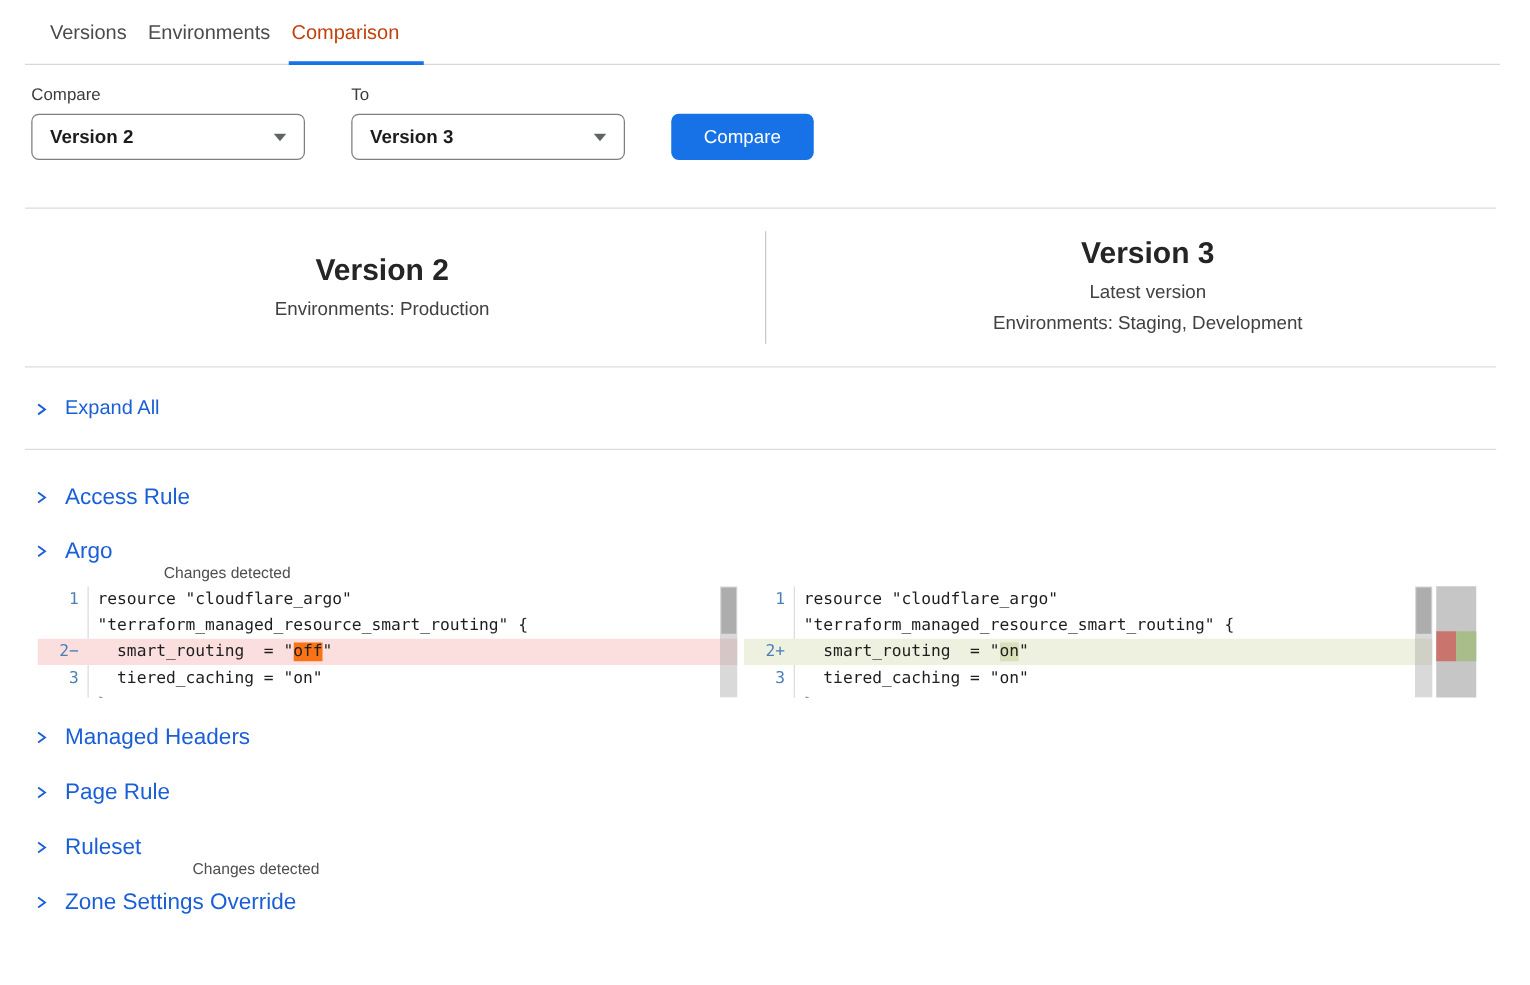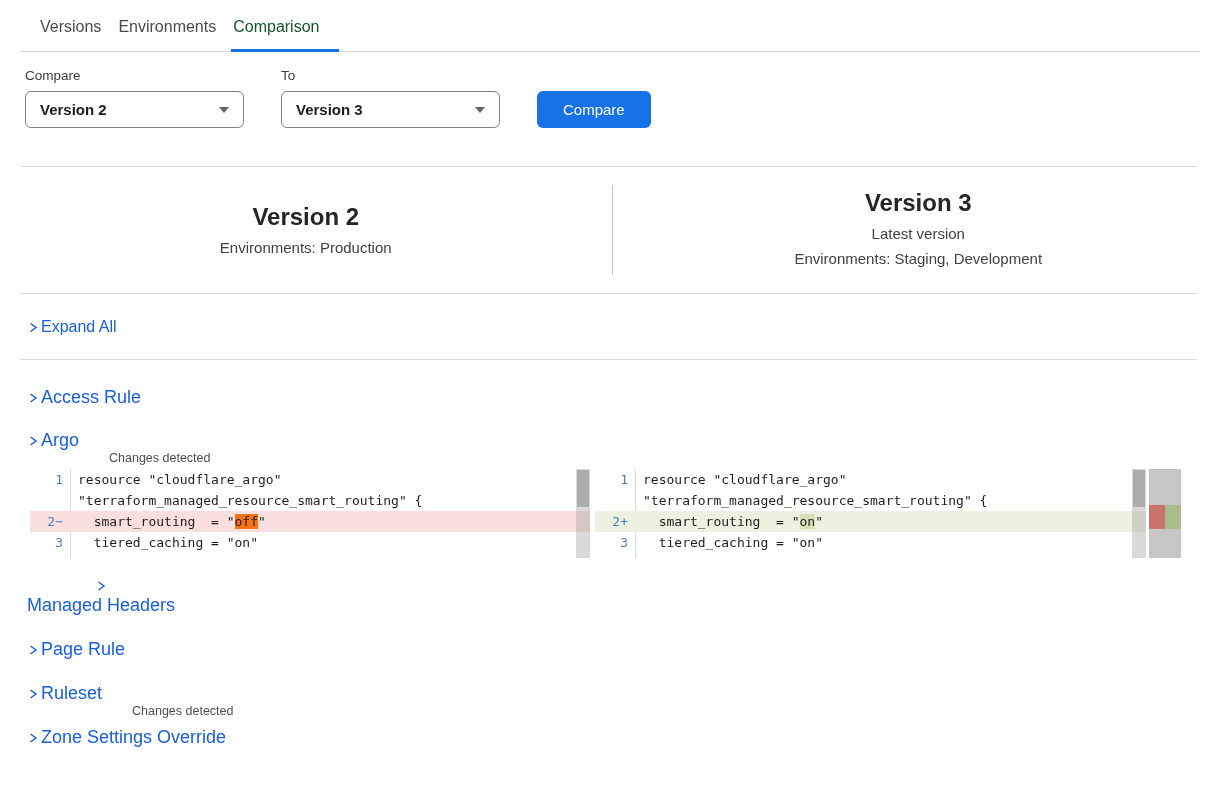--- a/index.html
+++ b/index.html
@@ -7,21 +7,21 @@
   body {
     width:1224px; height:788px; overflow:hidden;
     font-family:"Liberation Sans", sans-serif;
     color:#1f1f1f;
   }
 
   
   .tabs-bar { margin:0 24px 0 20px; border-bottom:1px solid #d8d8d8; }
   .tabs { display:flex; gap:17px; padding:18px 0 15px 20px; }
   .tab { position:relative; font-size:16px; color:#4b4b4b; cursor:pointer; }
-  .tab.active { color:#14532d; }
+  .tab.active { color:#c2410c; }
   .tab-underline { position:absolute; left:-2px; right:-20px; bottom:-16px; height:3px; background:#1672e6; }
 
   
   .form-row { display:flex; align-items:flex-end; padding:16px 12px 0 25px; }
   .form-group { display:flex; flex-direction:column; }
   .form-group + .form-group { margin-left:37px; }
   .form-label { font-size:13.5px; color:#3c3c3c; margin-bottom:8px; }
   .select {
     width:219px; height:37px; border:1.5px solid #7f7f7f; border-radius:6px;
     background:#fff; display:flex; align-items:center; justify-content:space-between;
@@ -42,29 +42,29 @@
   
   .vheader { display:flex; align-items:stretch; min-height:126px; }
   .vcol { flex:1; text-align:center; }
   .vcol.left { padding-top:36px; }
   .vcol.right { padding-top:22px; }
   .vsep { width:1px; background:#c8c8c8; margin:18px 0; }
   .vtitle { font-size:24px; font-weight:600; color:#252525; }
   .vsub { font-size:15px; color:#414141; margin-top:8px; }
 
   
-  .link-row { display:flex; align-items:center; gap:2px; color:#1a5fd6; cursor:pointer; width:max-content;text-align:right; }
+  .link-row { display:flex; align-items:center; gap:13px; color:#1a5fd6; cursor:pointer; width:max-content;text-align:right; }
   .chev { flex:none; display:inline-flex; }
   .expand-row { margin:24px 0 0 27px; font-size:16px; }
   .expand-row + .divider { margin-top:23px; }
   .section-row { margin-left:27px; font-size:18px; }
   .section-row .badge { color:#4f4f4f; font-size:12.5px; margin-left:28px; position:relative; top:17px; }
   .mt-access { margin-top:27px; }
   .mt-argo { margin-top:22px; }
-  .mt-managed { margin-top:21px;flex-direction:column; }
+  .mt-managed { margin-top:21px; }
   .mt-std { margin-top:23px; }
 
   
   .diff { display:flex; margin:18px 27px 0 30px; }
   .pane { position:relative; height:89px; overflow:hidden; background:#fff; }
   .pane.left { width:560px; }
   .pane.right { width:551px; margin-left:5px; }
   .drow { display:flex; height:21px; line-height:21px; font-family:"DejaVu Sans Mono", monospace; font-size:13px; }
   .gut { width:40px; flex:none; text-align:right; padding-right:7px; color:#4a7fb5; }
   .code { flex:1; white-space:pre; padding-left:7px; border-left:1px solid #dcdcdc; color:#1e1e1e; overflow:hidden; }

